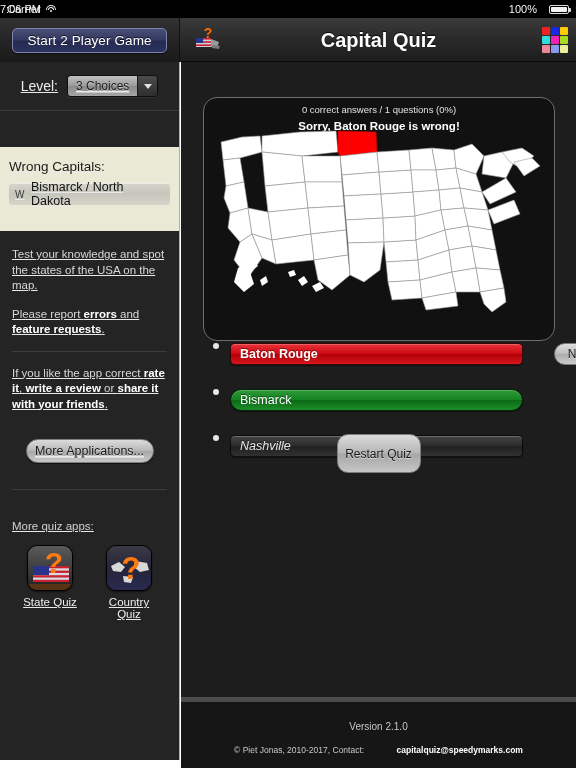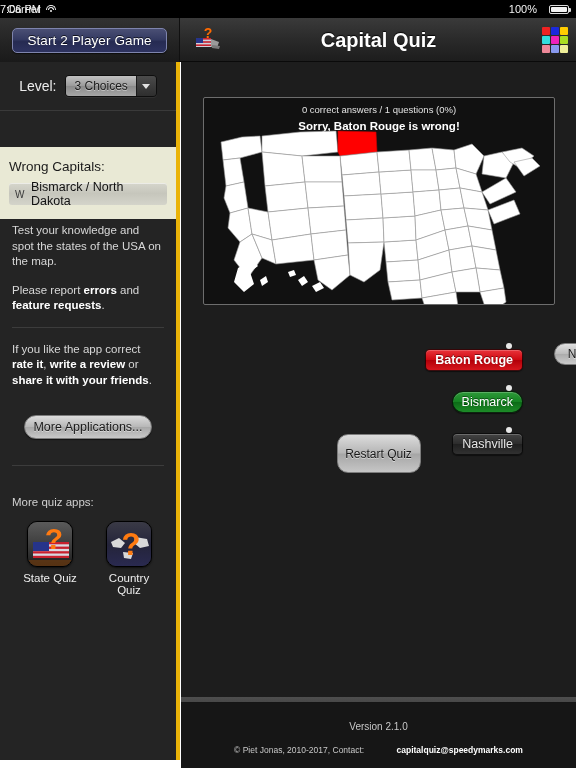--- a/index.html
+++ b/index.html
@@ -53,86 +53,86 @@
                text-align:center; font-size:20px; font-weight:bold; color:#fff;
                text-shadow:0 -1px 1px rgba(0,0,0,.85); }
   .flag-icon { position:absolute; left:12px; top:7px; width:30px; height:30px; }
   .grid-icon { position:absolute; right:8px; top:9px; width:26px; height:26px;
                display:grid; grid-template-columns:repeat(3,1fr); grid-template-rows:repeat(3,1fr); gap:1.5px; }
   .grid-icon span { border-radius:1px; display:block; }
 
   
   .body-wrap { position:absolute; top:62px; left:0; right:0; bottom:0; }
   .sidebar { position:absolute; left:0; top:0; width:180px; bottom:8px;
-             background:#242424; border-right:4px solid #eab308; overflow:hidden; }
+             background:#242424; border-right:1px solid #eab308; overflow:hidden;text-decoration:underline; }
   .content { position:absolute; left:181px; right:0; top:0; bottom:0; background:#1d1d1d; }
 
   
   .level-row { height:48px; display:flex; align-items:center; justify-content:center; gap:9px;
                font-size:14px; color:#ececec; }
   .level-label { font-size:14px; }
   .select-box { display:flex; height:22px; border-radius:4px; overflow:hidden;
                 border:1px solid #0e0e0e; box-shadow:0 1px 0 rgba(255,255,255,.06); }
   .select-val { background:linear-gradient(180deg,#c2c2c2 0%,#9a9a9a 50%,#8a8a8a 51%,#a6a6a6 100%);
                 color:#1a1a1a; font-size:12px; padding:0 8px; display:flex; align-items:center;
                 text-shadow:0 1px 0 rgba(255,255,255,.45); }
   .select-arrow { width:20px; background:linear-gradient(180deg,#4b4b4b 0%,#2e2e2e 100%);
                   display:flex; align-items:center; justify-content:center;
                   border-left:1px solid #1a1a1a; }
   .select-arrow b { width:0; height:0; border-left:4px solid transparent; border-right:4px solid transparent;
                     border-top:5px solid #e2e2e2; display:block; }
   .sb-divider { height:1px; background:#3a3a3a; margin:0; }
   .sb-gap { height:36px; }
 
-  .wrong-panel { background:#e9e9d5; padding:12px 9px 14px 9px; }
+  .wrong-panel { background:#e9e9d5; padding:12px 9px 26px 9px; }
   .wrong-title { color:#1a1a1a; font-size:13.5px; margin-bottom:9px; }
   .wrong-item { height:22px; border-radius:3px;
                 background:linear-gradient(180deg,#d6d6cc 0%,#c6c6bc 48%,#d4d4ca 100%);
                 display:flex; align-items:center; padding:0 6px; gap:7px;
                 box-shadow:inset 0 1px 0 rgba(255,255,255,.55); }
   .wrong-letter { font-size:10px; color:#3a3a3a; width:9px; }
   .wrong-text { font-size:12.5px; color:#111; }
 
-  .info-block { padding:4px 12px 0 12px; }
+  .info-block { padding:16px 12px 0 12px; }
   .info-p { font-size:11.5px; line-height:15.5px; color:#d8d8d8; margin-bottom:13px; }
   .info-p b { color:#fff; }
   .hr { height:1px; background:#3c3c3c; margin:4px 12px 14px 12px; }
 
   .more-apps-btn { display:block; margin:0 auto; width:128px; height:24px; border-radius:12px;
                    background:linear-gradient(180deg,#dcdcdc 0%,#b8b8b8 48%,#a8a8a8 52%,#c8c8c8 100%);
                    border:1px solid #7c7c7c; color:#1a1a1a; font-size:12.5px;
                    display:flex; align-items:center; justify-content:center;
                    text-shadow:0 1px 0 rgba(255,255,255,.5); box-shadow:0 1px 1px rgba(0,0,0,.5); }
   .moreq-label { font-size:11.5px; color:#d0d0d0; padding:0 12px; margin-bottom:13px; }
   .apps-row { display:flex; gap:17px; padding-left:19px; }
   .app-cell { width:62px; text-align:center; }
   .app-icon { width:46px; height:46px; border-radius:10px; margin:0 auto 5px auto; position:relative;
               overflow:hidden; border:1px solid #000; box-shadow:0 1px 2px rgba(0,0,0,.6); }
   .app-name { font-size:11.5px; color:#ededed; }
 
   
-  .map-panel { position:absolute; left:22px; top:35px; width:352px; height:208px;
-               background:#111; border:1px solid #6d6d6d; border-radius:2px; overflow:hidden; }
+  .map-panel { position:absolute; left:22px; top:35px; width:352px; height:244px;
+               background:#111; border:1px solid #6d6d6d; border-radius:14px; overflow:hidden; }
   .map-head { text-align:center; padding-top:6px; }
   .map-stat { font-size:9.5px; color:#e2e2e2; }
   .map-msg { font-size:11.5px; font-weight:bold; color:#fff; margin-top:5px; }
   .map-svg { position:absolute; left:0; right:0; top:32px; }
 
   .answers { position:absolute; left:32px; top:281px; width:310px; }
-  .ans-row { display:flex; align-items:flex-end; margin-bottom:14px;flex-direction:column; }
+  .ans-row { display:flex; align-items:flex-start; margin-bottom:24px; }
   .ans-dot { width:6px; height:6px; border-radius:50%; background:#e8e8e8; margin-right:11px; flex:0 0 auto; }
   .ans-btn { flex:1 1 auto; height:22px; border-radius:5px; display:flex; align-items:center;
              padding:0 9px; font-size:12.5px; border:1px solid rgba(0,0,0,.75);
              box-shadow:inset 0 1px 0 rgba(255,255,255,.22), 0 1px 1px rgba(0,0,0,.5); }
   .ans-red   { background:linear-gradient(180deg,#e8333a 0%,#cf0a12 48%,#b20009 52%,#d7161d 100%);
                color:#fff; font-weight:bold; text-shadow:0 -1px 0 rgba(0,0,0,.45); }
   .ans-green { background:linear-gradient(180deg,#2e9a3a 0%,#158322 48%,#0c6b17 52%,#1d8c28 100%);
                color:#fff; text-shadow:0 -1px 0 rgba(0,0,0,.45);border-radius:11px; }
   .ans-dark  { background:linear-gradient(180deg,#434343 0%,#2d2d2d 48%,#202020 52%,#313131 100%);
-               color:#e6e6e6; text-shadow:0 -1px 0 rgba(0,0,0,.5); }
+               color:#e6e6e6; text-shadow:0 -1px 0 rgba(0,0,0,.5);font-style:italic; }
   .next-btn { position:absolute; right:-83px; top:0; width:52px; height:22px; border-radius:11px;
               background:linear-gradient(180deg,#e0e0e0 0%,#bcbcbc 48%,#acacac 52%,#cccccc 100%);
               border:1px solid #7c7c7c; color:#1a1a1a; font-size:12px;
               display:flex; align-items:center; justify-content:center;
               text-shadow:0 1px 0 rgba(255,255,255,.5); }
   .restart-btn { position:absolute; left:50%; transform:translateX(-50%); top:372px;
                  width:84px; height:39px; border-radius:11px;
                  background:linear-gradient(180deg,#dcdcdc 0%,#b6b6b6 48%,#a6a6a6 52%,#c6c6c6 100%);
                  border:1px solid #7c7c7c; color:#1a1a1a; font-size:12px;
                  display:flex; align-items:center; justify-content:center;

